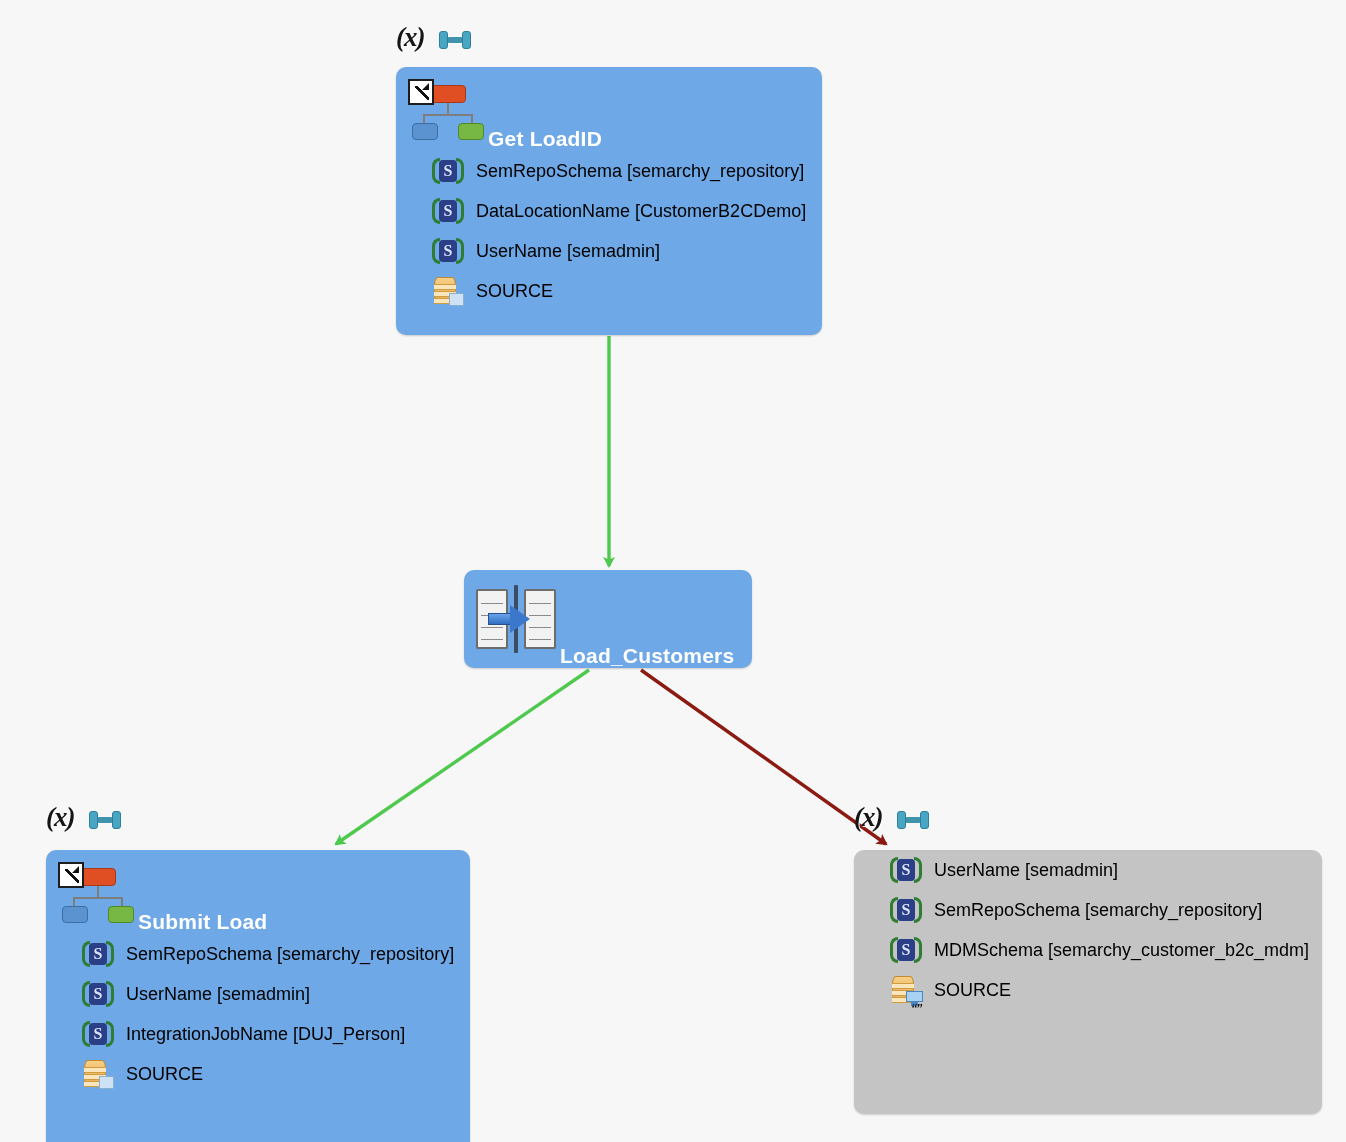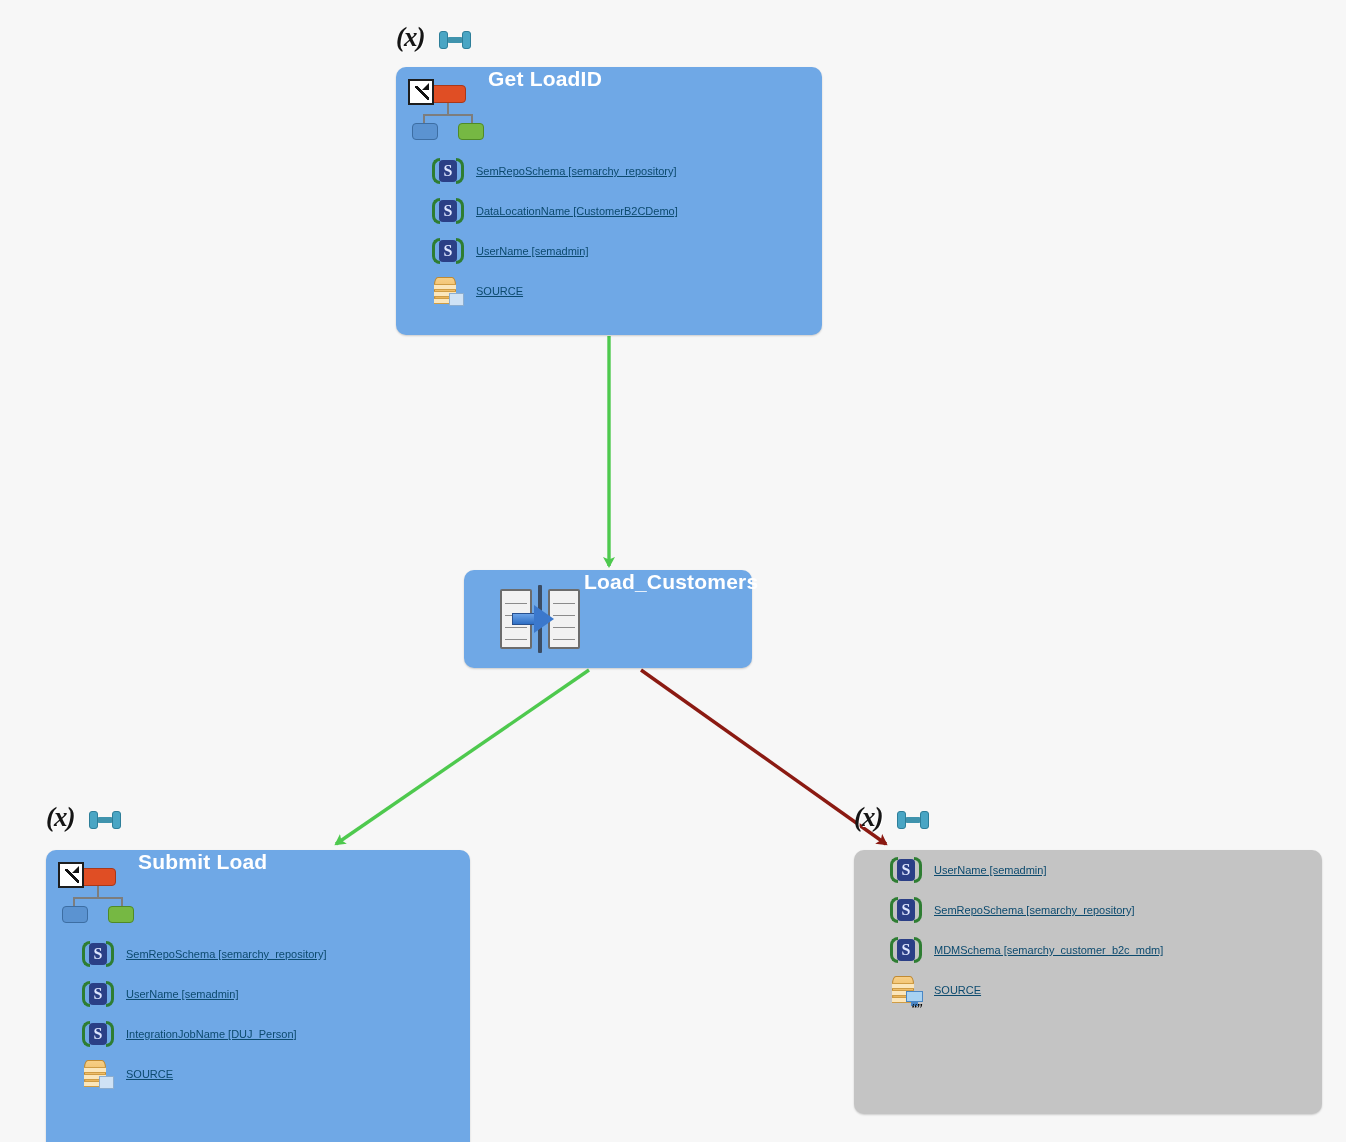--- a/index.html
+++ b/index.html
@@ -20,21 +20,21 @@
     border-radius:10px;
     box-sizing:border-box;
     box-shadow:0 1px 2px rgba(0,0,0,.18);
   }
   .node.blue{background:#6fa8e6;}
   .node.gray{background:#c4c4c4;}
 
   .node-head{
     position:relative;
     height:84px;
-    display:flex;align-items:flex-start;
+    display:flex;align-items:flex-end;
   }
   .node-title{
     font-size:21px;font-weight:bold;color:#ffffff;
     margin-left:92px;
     letter-spacing:.2px;
     white-space:nowrap;
   }
   .node.compact .node-head{height:98px;}
   .node.compact .node-title{margin-left:96px;font-size:21px;}
 
@@ -83,21 +83,21 @@
   .ico-xfer .pane.r{right:0;}
   .ico-xfer .pane u{position:absolute;left:3px;right:3px;height:1px;background:#8b8b8b;display:block;}
   .ico-xfer .div{position:absolute;left:38px;top:-4px;width:4px;height:68px;background:#3b4c63;border-radius:1px;}
   .ico-xfer .arw{position:absolute;left:12px;top:17px;width:40px;height:26px;}
   .ico-xfer .arw .shaft{position:absolute;left:0;top:7px;width:26px;height:12px;background:linear-gradient(#6ba3e8,#2f6fc4);border:1px solid #27508f;box-sizing:border-box;}
   .ico-xfer .arw .head{position:absolute;right:-2px;top:-1px;width:0;height:0;border-top:14px solid transparent;border-bottom:14px solid transparent;border-left:20px solid #3b78cc;}
 
   
   .params{padding:0 0 14px 0;}
   .prow{display:flex;align-items:center;height:40px;padding-left:36px;}
-  .prow .plabel{font-size:11px;color:#0c4a6e;white-space:nowrap;margin-left:12px;text-decoration:underline;}
+  .prow .plabel{font-size:18px;color:#000000;white-space:nowrap;margin-left:12px;}
 
   
   .ico-s{position:relative;width:32px;height:28px;flex:0 0 32px;}
   .ico-s .paren{position:absolute;top:1px;width:8px;height:26px;border:3px solid #2e7d32;box-sizing:border-box;}
   .ico-s .paren.l{left:0;border-right:none;border-radius:14px 0 0 14px;}
   .ico-s .paren.r{right:0;border-left:none;border-radius:0 14px 14px 0;}
   .ico-s .box{position:absolute;left:7px;top:3px;width:18px;height:22px;background:#2b3f86;border-radius:4px;}
   .ico-s .box b{
     position:absolute;left:0;right:0;top:0;
     font:bold 16px/22px "Liberation Serif", serif;color:#dfe6ff;text-align:center;
@@ -199,21 +199,21 @@
               <em style="top:13px"></em>
               <em style="top:20px"></em>
             </i>
           <i class="sq"></i>
         </span>
         <span class="plabel">SOURCE</span>
       </div>
     </div>
   </div>
 
-  <div class="node blue compact" style="left:464px;top:570px;width:288px;height:98px;padding-left:24px;">
+  <div class="node blue compact" style="left:464px;top:570px;width:288px;height:98px;">
     <div class="node-head">
       <span class="ico-xfer">
         <i class="pane l">
             <u style="top:12px"></u>
             <u style="top:24px"></u>
             <u style="top:36px"></u>
             <u style="top:48px"></u>
           </i>
         <i class="pane r">
             <u style="top:12px"></u>

